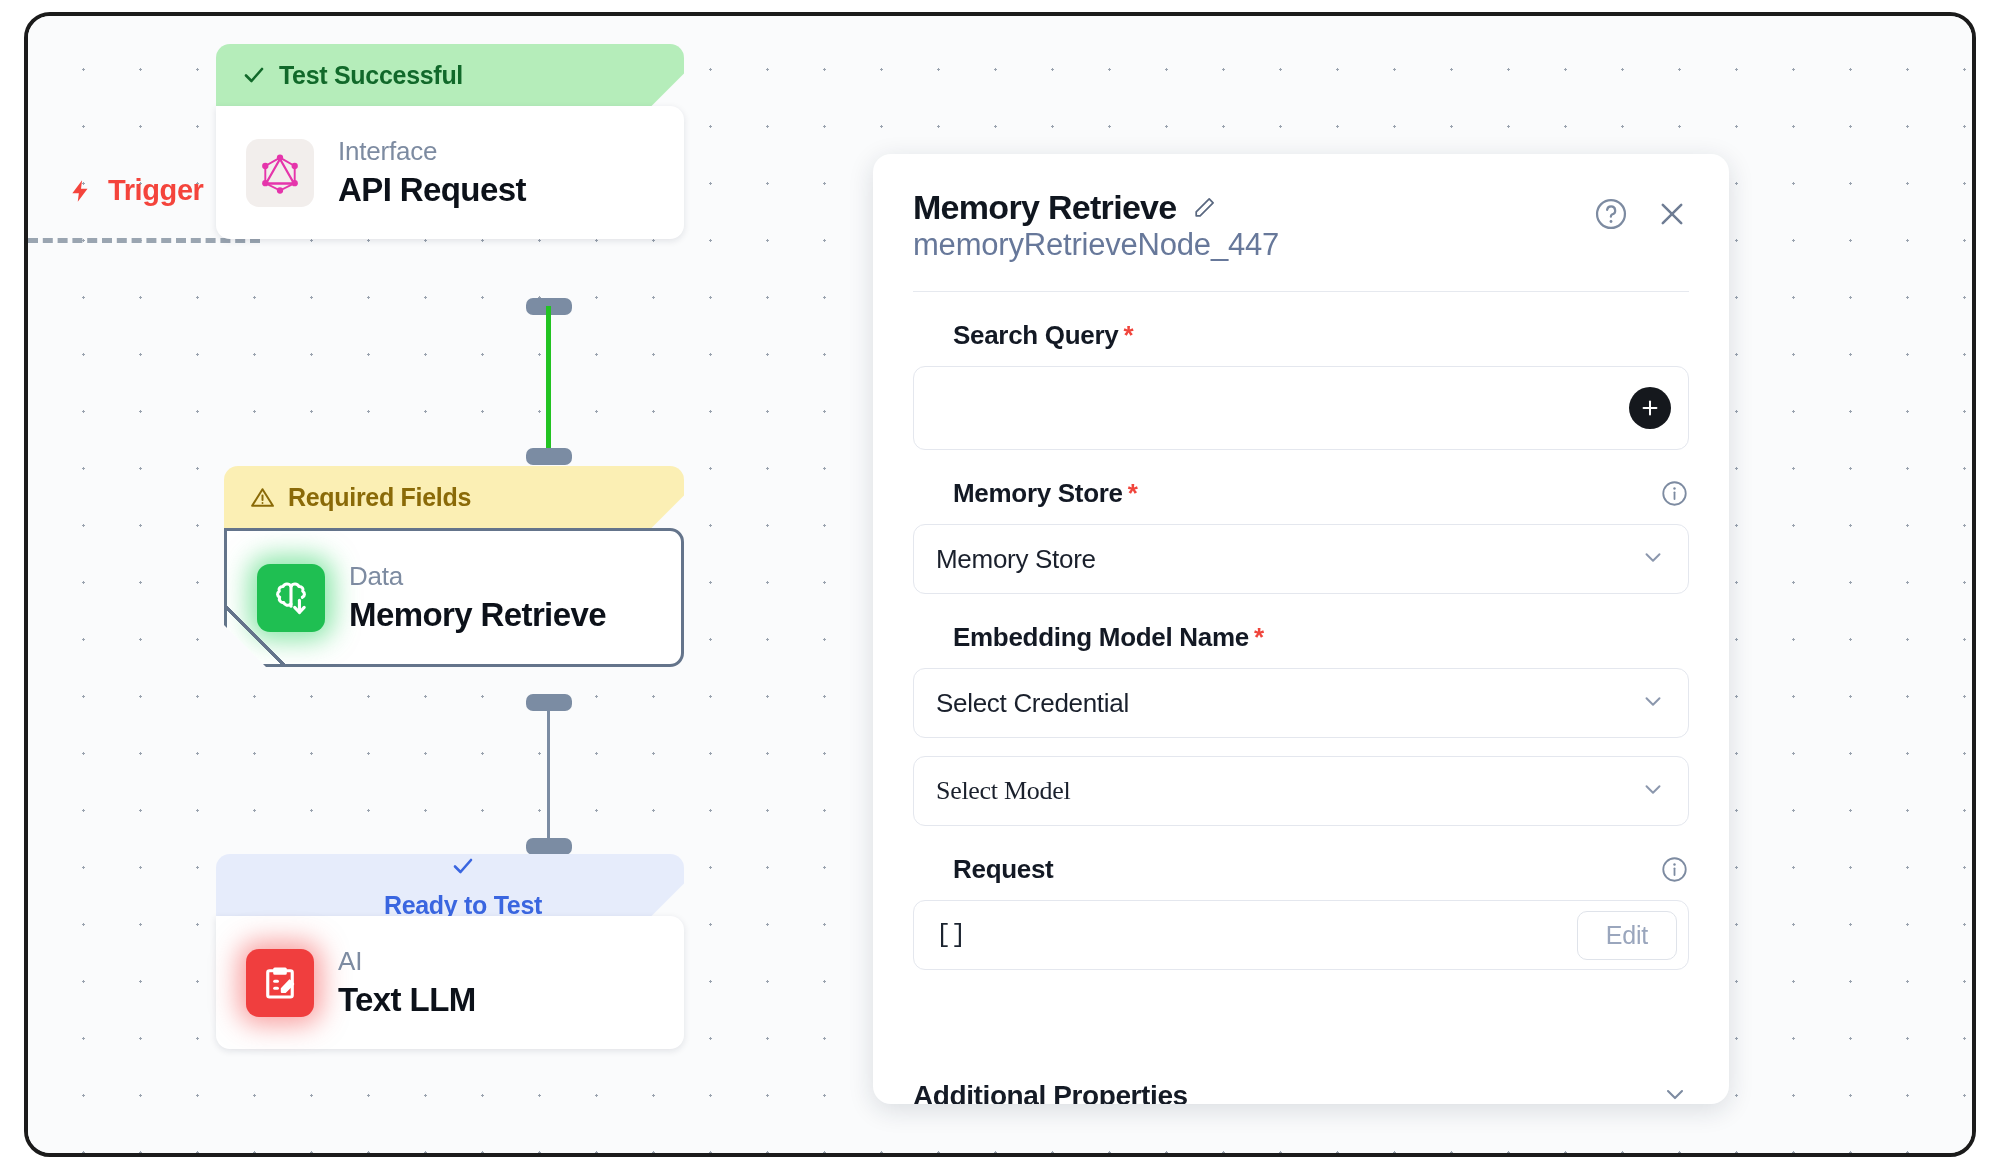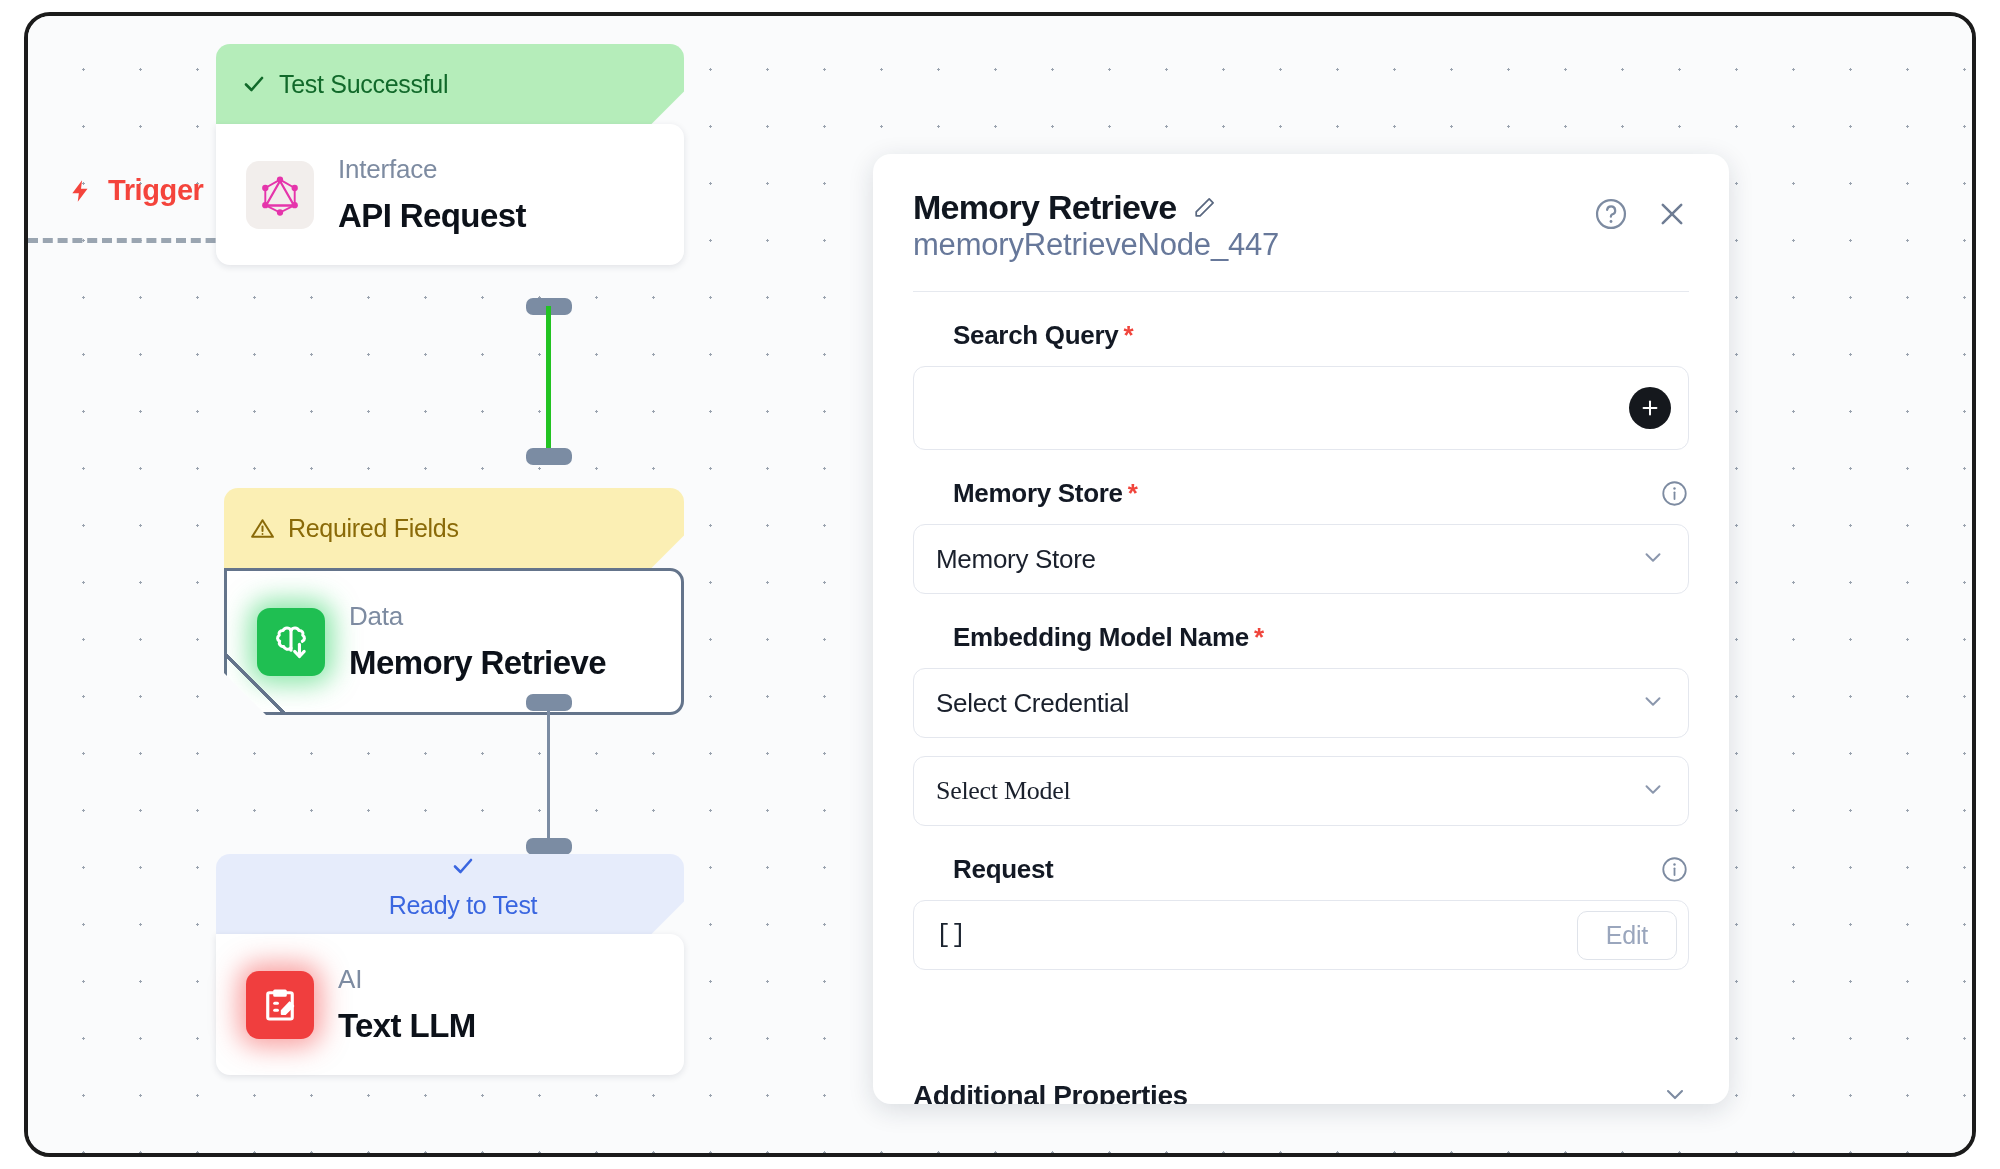--- a/index.html
+++ b/index.html
@@ -49,25 +49,25 @@
     font-size: 29px;
     font-weight: 700;
     letter-spacing: -0.4px;
   }
   .trigger-label svg { display:block; }
 
   
   .node-group { position: absolute; left: 188px; width: 468px; }
 
   .node-banner {
-    height: 80px;
+    height: 62px;
     display: flex; align-items: center; gap: 13px;
     padding-left: 26px;
     font-size: 25px;
-    font-weight: 400;
+    font-weight: 700;
     letter-spacing: -0.3px;
     border-radius: 14px 14px 0 0;
     position: relative;
   }
   
   .node-banner::after {
     content: "";
     position: absolute;
     right: -0.5px; bottom: -1px;
     width: 34px; height: 34px;
@@ -112,21 +112,21 @@
   .node-icon {
     width: 68px; height: 68px;
     border-radius: 13px;
     display: flex; align-items: center; justify-content: center;
     flex: 0 0 auto;
   }
   .icon-graphql { background: #f2eeec; }
   .icon-memory  { background: #1fbf52; box-shadow: 0 0 26px 8px rgba(40,210,95,0.55); }
   .icon-llm     { background: #f03e3e; box-shadow: 0 0 26px 8px rgba(244,70,70,0.50); }
 
-  .node-texts { display: flex; flex-direction: column; gap: 12px; }
+  .node-texts { display: flex; flex-direction: column; gap: 4px; }
   .node-kind {
     font-size: 26px;
     color: #7d8ba1;
     letter-spacing: -0.2px;
   }
   .node-title {
     font-size: 33px;
     font-weight: 700;
     color: #0c1119;
     letter-spacing: -0.6px;
@@ -296,21 +296,21 @@
         </div>
       </div>
     </div>
 
     <div class="connector">
       <div class="conn-handle" style="left:498px; top:282px;"></div>
       <div class="conn-line" style="left:518px; top:290px; height:146px; background:#22c322;"></div>
       <div class="conn-handle" style="left:498px; top:432px;"></div>
     </div>
 
-    <div class="node-group" style="top:472px;padding-left:8px;">
+    <div class="node-group" style="top:450px;padding-left:8px;">
       <div class="node-banner banner-warn">
         <span class="banner-icon">
           <svg width="25" height="25" viewBox="0 0 24 24" fill="none" stroke="#8a6a08" stroke-width="1.9" stroke-linecap="round" stroke-linejoin="round">
               <path d="M12 4 L22 20 H2 Z"></path>
               <path d="M12 10 V14.5"></path>
               <circle cx="12" cy="17.3" r="0.9" fill="#8a6a08" stroke="none"></circle>
             </svg>
         </span>
         <span>Required Fields</span>
       </div>

